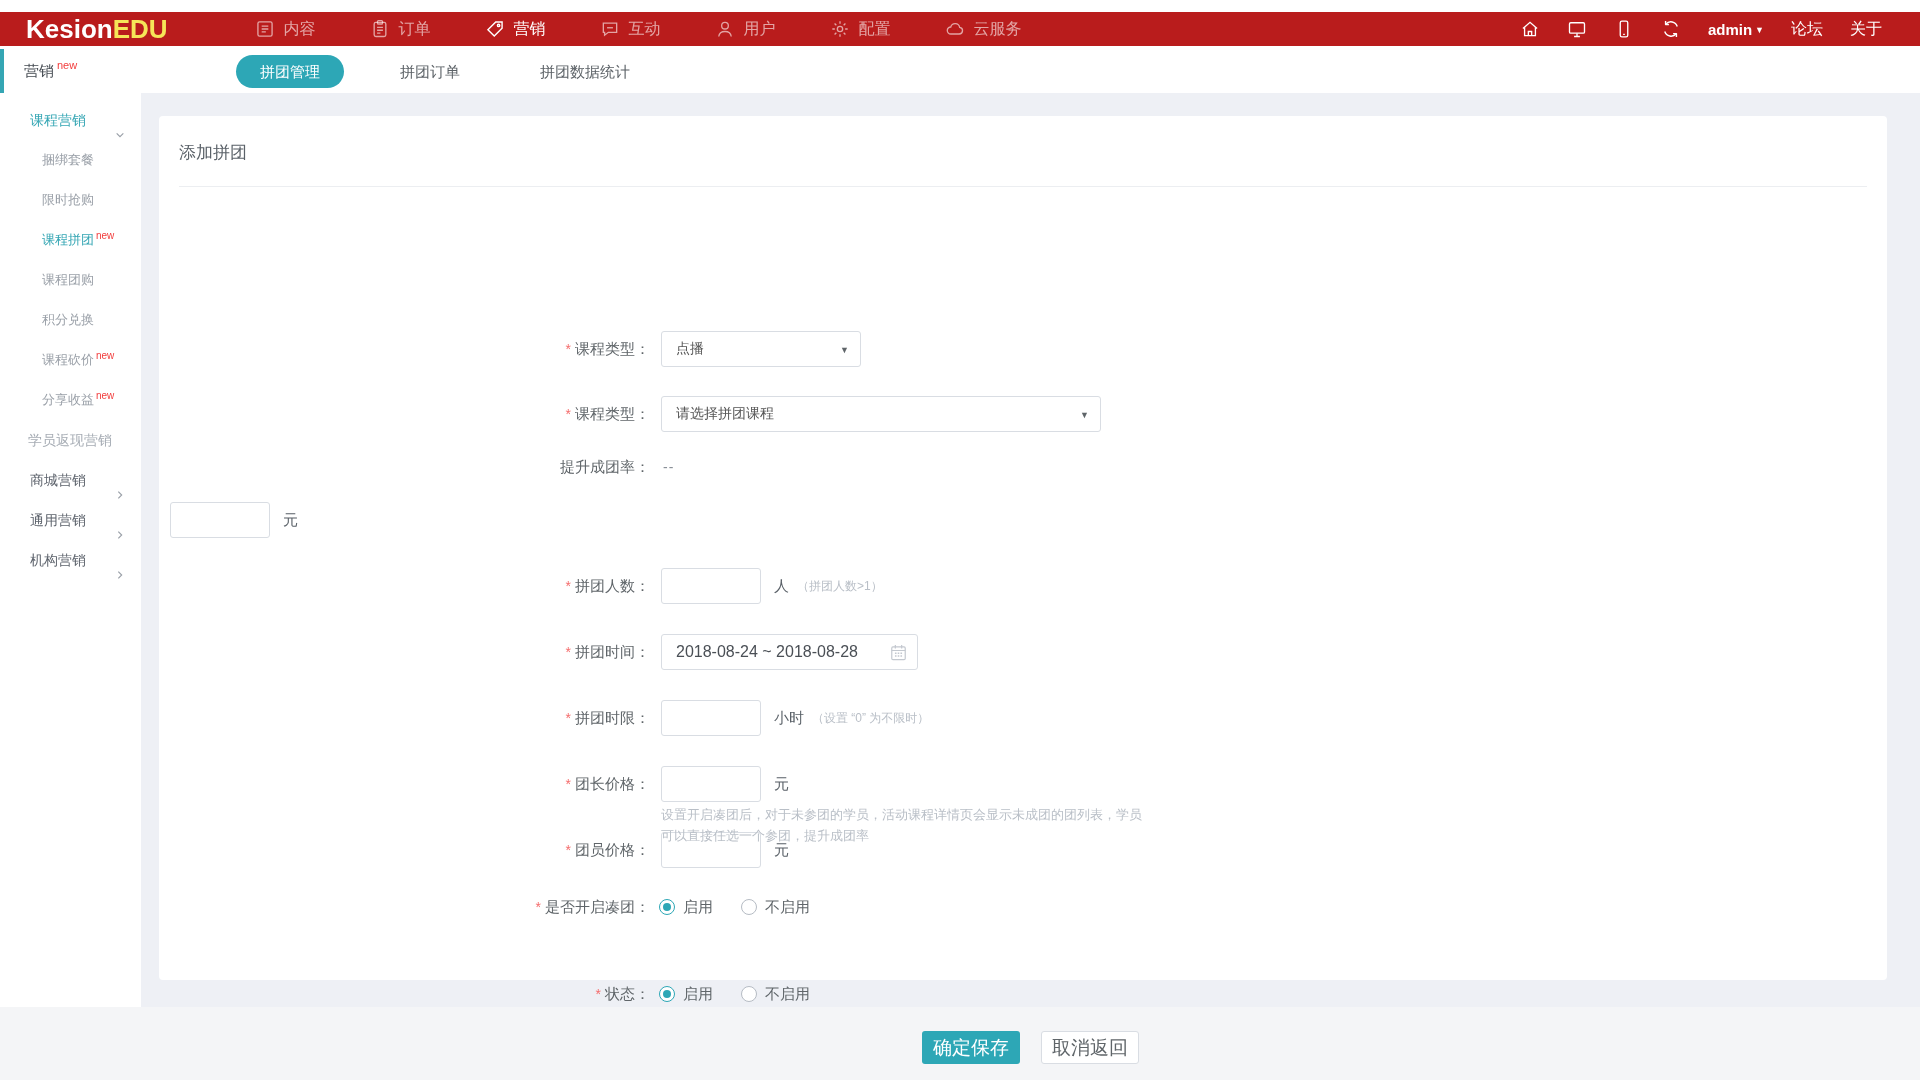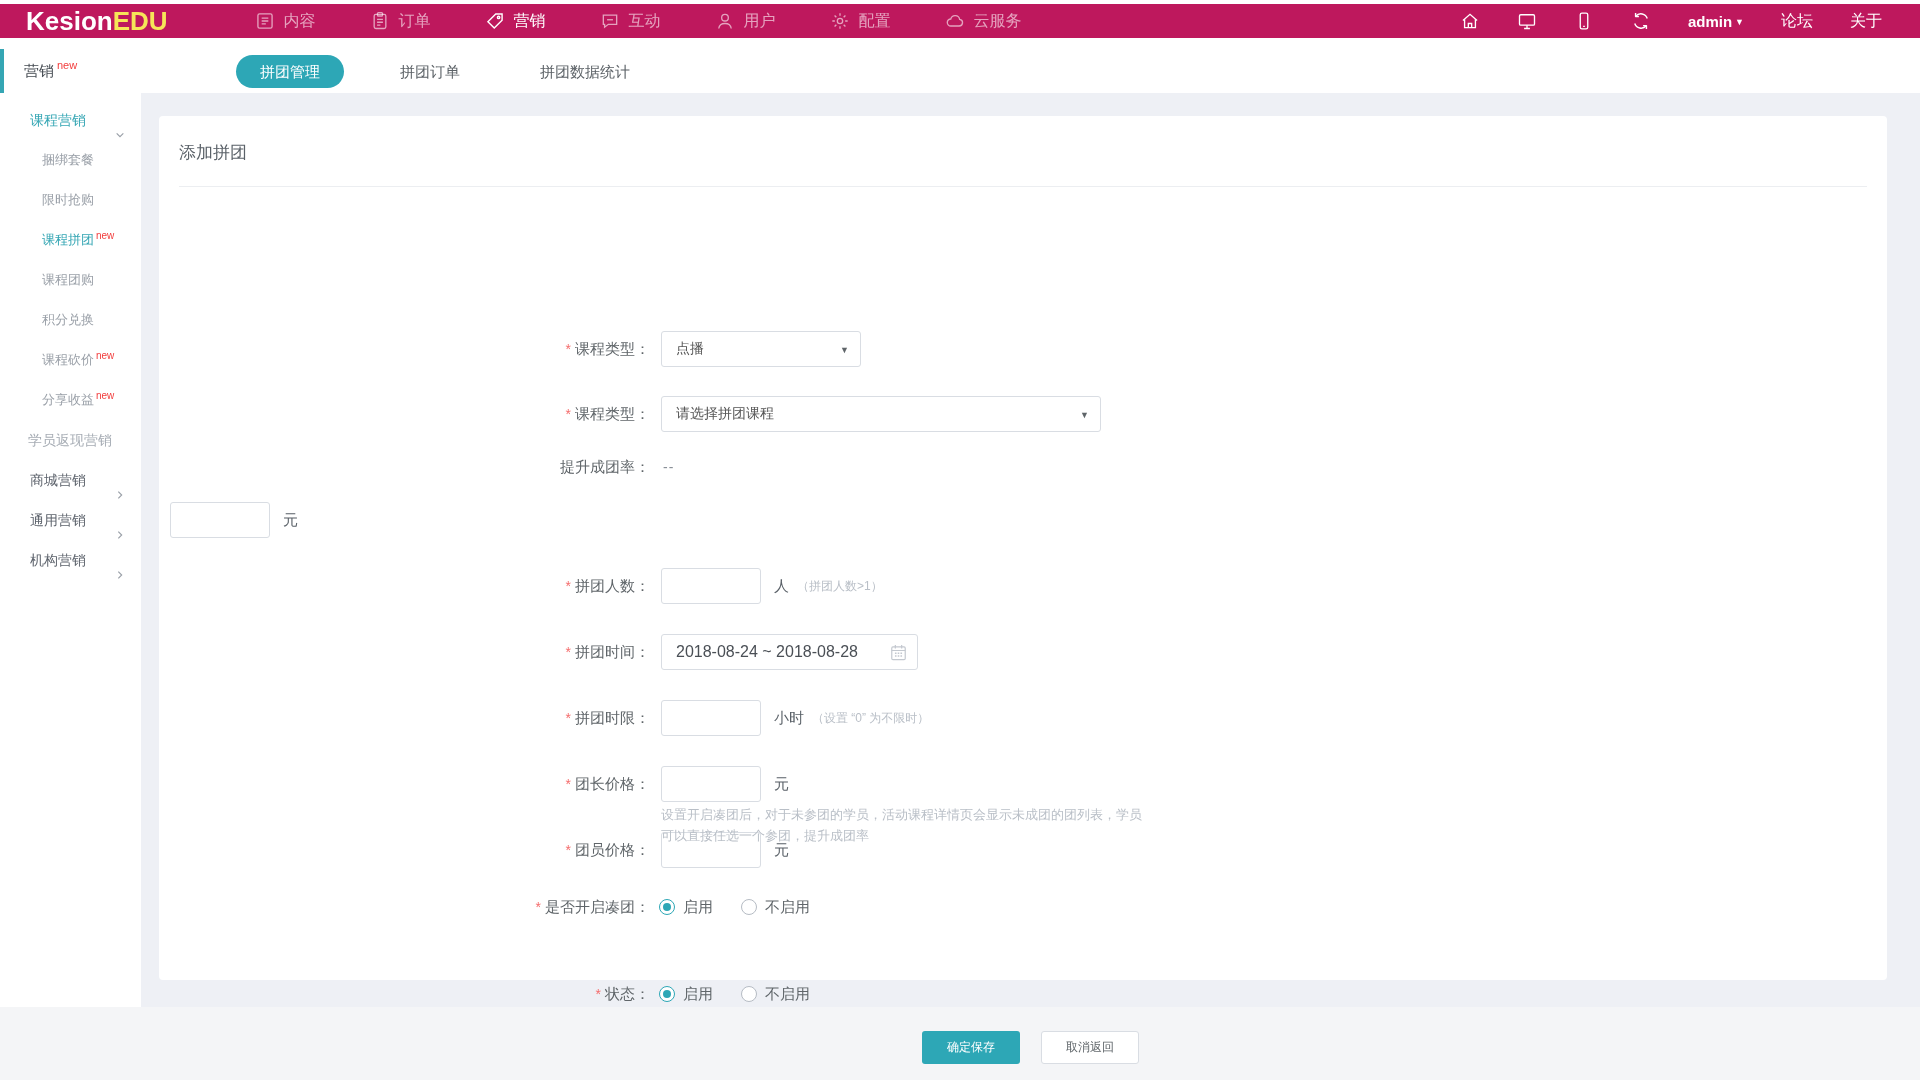--- a/index.html
+++ b/index.html
@@ -1,29 +1,29 @@
 <!DOCTYPE html>
 <html><head>
 <meta charset="utf-8">
 <style>
   * { margin:0; padding:0; box-sizing:border-box; }
   html,body { width:1920px; height:1080px; overflow:hidden; background:#fff;
     font-family:"Liberation Sans","DejaVu Sans",sans-serif; }
 
   
-  .header { position:absolute; top:4px; left:0; right:0; height:34px;
-    background:#be185d; display:flex; align-items:center; color:#fff; }
+  .header { position:absolute; top:12px; left:0; right:0; height:34px;
+    background:#b91c1c; display:flex; align-items:center; color:#fff; }
   .logo { margin-left:26px; font-size:26px; font-weight:bold; color:#fff; white-space:nowrap; }
   .logo .accent { color:#f6e558; }
   .nav { display:flex; margin-left:60px; height:49px; }
   .nav-item { display:flex; align-items:center; gap:9px; padding:0 27px;
     color:rgba(255,255,255,.6); font-size:16px; cursor:pointer; }
   .nav-item.active { color:#fff; }
   .nav-item svg, .hdr-ico svg { display:block; }
-  .header-right { margin-left:auto; display:flex; align-items:center; gap:37px; margin-right:38px; }
+  .header-right { margin-left:auto; display:flex; align-items:center; gap:27px; margin-right:38px; }
   .hdr-ico { color:#fff; cursor:pointer; display:flex; }
   .hdr-admin { font-size:15px; font-weight:bold; cursor:pointer; }
   .hdr-admin .dd { font-size:9px; vertical-align:2px; margin-left:3px; }
   .hdr-link { font-size:16px; cursor:pointer; }
 
   
   .tabbar { position:absolute; top:49px; left:0; right:0; height:44px; background:#fff;
     display:flex; align-items:center; }
   .section-head { width:141px; flex:none; height:44px; border-left:4px solid #35a6b4;
     display:flex; align-items:center; padding-left:20px; font-size:15px; color:#454b52; }
@@ -78,21 +78,21 @@
     background:#fff; display:inline-block; position:relative; cursor:pointer; flex:none; }
   .radio.on { border:1px solid #2da7b6; }
   .radio.on::after { content:""; position:absolute; left:3px; top:3px; right:3px; bottom:3px;
     border-radius:50%; background:#2da7b6; }
   .rlabel { margin:0 28px 0 8px; font-size:15px; color:#5f6569; cursor:pointer; }
   .help { position:absolute; left:502px; font-size:13px; color:#b9bfc7; }
 
   
   .footer { position:absolute; left:0; right:0; bottom:0; height:73px; background:#f4f5f7; }
   .footer-inner { position:absolute; left:141px; right:0; top:24px; display:flex; justify-content:center; }
-  .btn { width:98px; height:33px; border-radius:3px; font-size:12px; cursor:pointer;
+  .btn { width:98px; height:33px; border-radius:3px; font-size:19px; cursor:pointer;
     font-family:inherit; }
   .btn-primary { background:#2da7b6; color:#fff; border:none; }
   .btn-plain { background:#fff; color:#5f6569; border:1px solid #d9dde3; margin-left:21px; }
 </style>
 </head>
 <body>
 
 <div class="header">
   <div class="logo"><span>Kesion</span><span class="accent">EDU</span></div>
 

